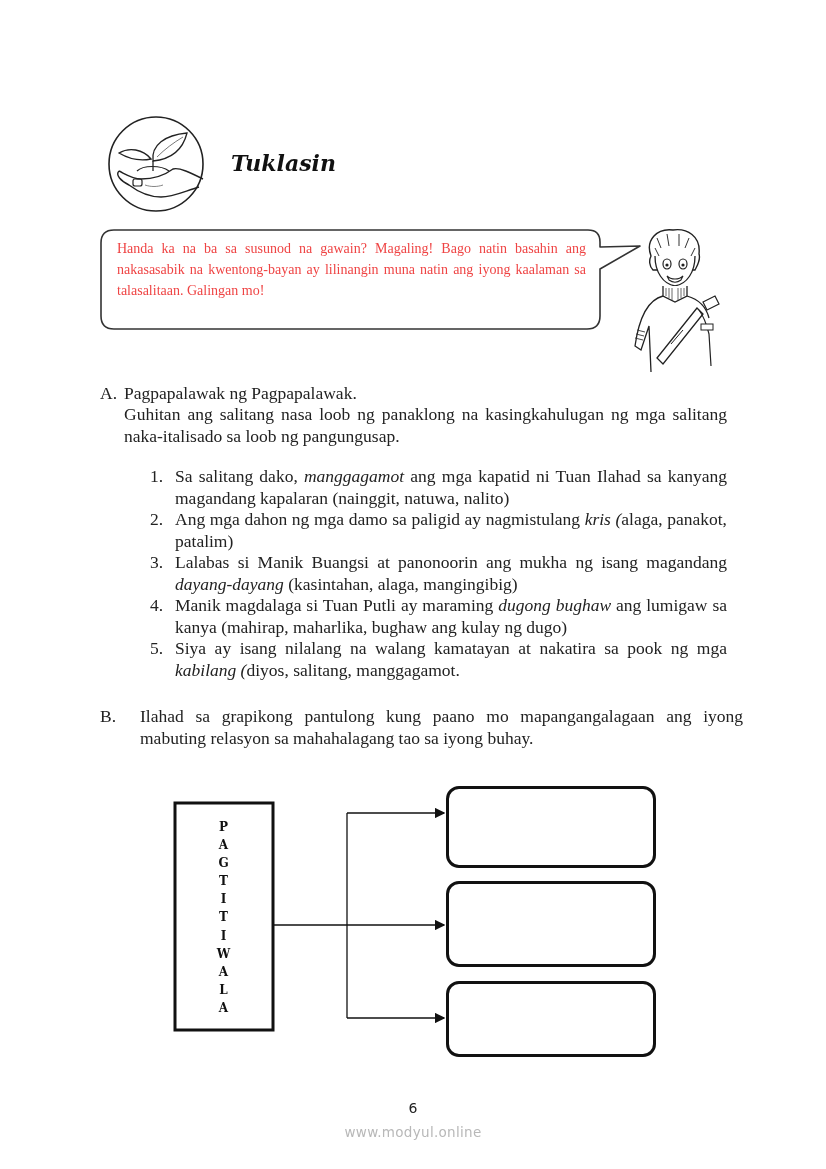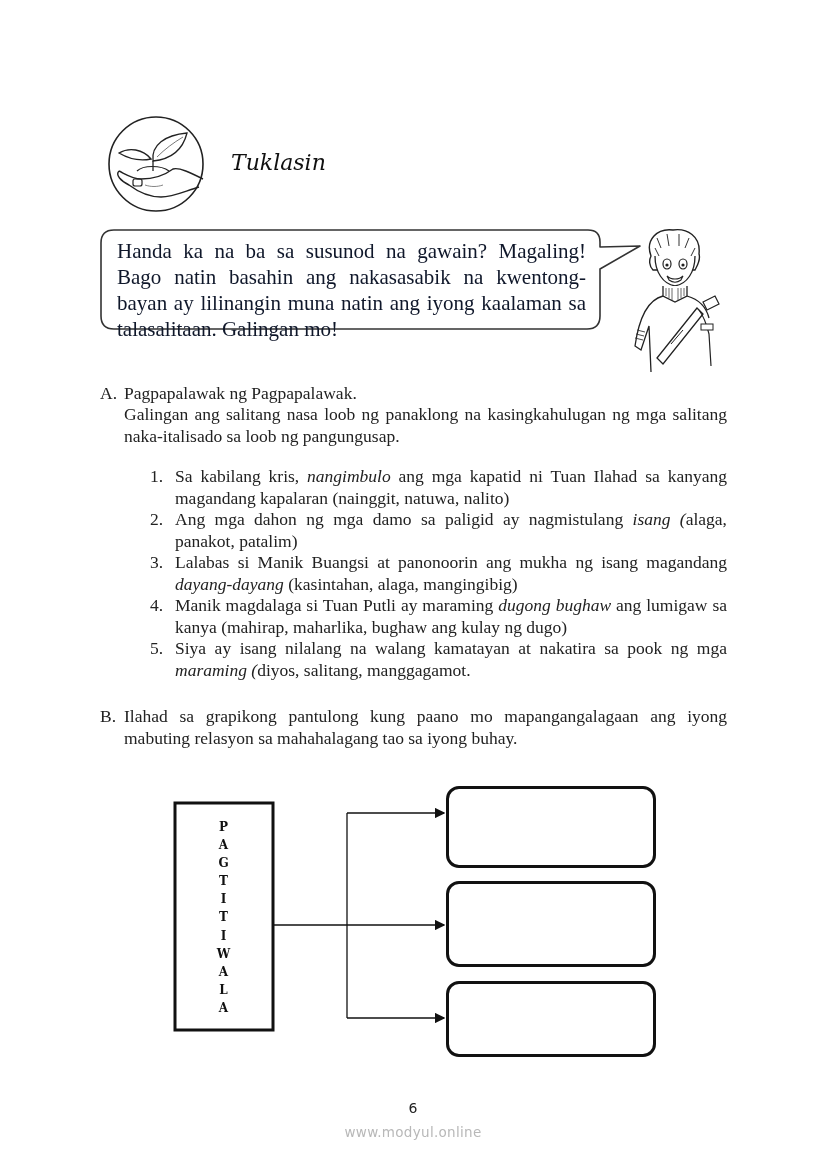--- a/index.html
+++ b/index.html
@@ -1,34 +1,34 @@
 <!DOCTYPE html>
 <html><head>
 <meta charset="utf-8">
 <style>
   html, body { margin:0; padding:0; background:#ffffff; }
   body { width:826px; height:1169px; position:relative; overflow:hidden;
          font-family:"DejaVu Serif", serif; color:#1a1a1a; }
   .abs { position:absolute; }
   .icon-circle { left:107px; top:115px; width:98px; height:98px; }
   .section-title { left:231px; top:150px; font-family:"DejaVu Serif", serif;
-                   font-weight:normal; font-style:italic; font-size:22px; color:#111; }
+                   font-weight:bold; font-style:italic; font-size:22px; color:#111; }
   .bubble { left:100px; top:229px; width:500px; height:100px; }
   .bubble-text { left:117px; top:238px; width:469px; font-family:"Liberation Serif", serif;
-                 font-size:21px; line-height:26px; text-align:justify; color:#0f172a; }
+                 font-size:14px; line-height:21px; text-align:justify; color:#ef4444; }
   .character { left:627px; top:226px; width:96px; height:146px; }
   .para { font-family:"Liberation Serif", serif; font-size:17.5px; line-height:21.5px; color:#222; }
   .secA-label { left:100px; top:383px; }
   .secA-title { left:124px; top:383px; }
   .secA-instr { left:124px; top:404px; width:603px; text-align:justify; }
   .list { left:146px; top:466px; width:581px; margin:0; padding:0; list-style:none; }
   .list li { position:relative; padding-left:29px; text-align:justify; margin-bottom:0px; }
   .list li .num { position:absolute; left:4px; top:0; }
   .secB-label { left:100px; top:706px; }
-  .secB-text { left:124px; top:706px; width:603px; text-align:justify; }
+  .secB-text { left:140px; top:706px; width:603px; text-align:justify; }
   .diagram { left:160px; top:780px; width:510px; height:280px; }
   .vword { left:175px; top:803px; width:97px; height:227px; }
   .vletter { display:block; text-align:center; font-family:"DejaVu Serif", serif;
              font-weight:bold; font-size:12px; line-height:18.1px; color:#111; }
   .page-num { left:0; top:1100px; width:826px; text-align:center;
               font-family:"DejaVu Sans", sans-serif; font-size:14px; color:#222; }
   .watermark { left:0; top:1124px; width:826px; text-align:center;
                font-family:"DejaVu Sans", sans-serif; font-size:13.5px; color:#b8b8b8; letter-spacing:0.3px; }
 </style>
 </head>
@@ -83,28 +83,28 @@
     <path d="M44 118 L56 104" stroke="#222" stroke-width="1"></path>
 
     <path d="M72 84 C78 92, 80 100, 82 108 L84 140" fill="none" stroke="#222" stroke-width="1.2"></path>
     <path d="M76 76 L88 70 L92 78 L80 84 Z" fill="#fff" stroke="#222" stroke-width="1.2"></path>
     <rect x="74" y="98" width="12" height="6" fill="#fff" stroke="#222" stroke-width="1"></rect>
   </svg>
 </div>
 
 <div class="abs para secA-label">A.</div>
 <div class="abs para secA-title">Pagpapalawak ng Pagpapalawak.</div>
-<div class="abs para secA-instr">Galingan ang salitang nasa loob ng panaklong na kasingkahulugan ng mga salitang naka-italisado sa loob ng pangungusap.</div>
+<div class="abs para secA-instr">Guhitan ang salitang nasa loob ng panaklong na kasingkahulugan ng mga salitang naka-italisado sa loob ng pangungusap.</div>
 
 <ol class="abs para list">
-  <li><span class="num">1.</span><span>Sa kabilang kris, </span><em>nangimbulo</em><span> ang mga kapatid ni Tuan Ilahad sa kanyang magandang kapalaran (nainggit, natuwa, nalito)</span></li>
-  <li><span class="num">2.</span><span>Ang mga dahon ng mga damo sa paligid ay nagmistulang </span><em>isang (</em><span>alaga, panakot, patalim)</span></li>
+  <li><span class="num">1.</span><span>Sa salitang dako, </span><em>manggagamot</em><span> ang mga kapatid ni Tuan Ilahad sa kanyang magandang kapalaran (nainggit, natuwa, nalito)</span></li>
+  <li><span class="num">2.</span><span>Ang mga dahon ng mga damo sa paligid ay nagmistulang </span><em>kris (</em><span>alaga, panakot, patalim)</span></li>
   <li><span class="num">3.</span><span>Lalabas si Manik Buangsi at panonoorin ang mukha ng isang magandang </span><em>dayang-dayang</em><span> (kasintahan, alaga, mangingibig)</span></li>
   <li><span class="num">4.</span><span>Manik magdalaga si Tuan Putli ay maraming </span><em>dugong bughaw</em><span> ang lumigaw sa kanya (mahirap, maharlika, bughaw ang kulay ng dugo)</span></li>
-  <li><span class="num">5.</span><span>Siya ay isang nilalang na walang kamatayan at nakatira sa pook ng mga </span><em>maraming (</em><span>diyos, salitang, manggagamot.</span></li>
+  <li><span class="num">5.</span><span>Siya ay isang nilalang na walang kamatayan at nakatira sa pook ng mga </span><em>kabilang (</em><span>diyos, salitang, manggagamot.</span></li>
 </ol>
 
 <div class="abs para secB-label">B.</div>
 <div class="abs para secB-text">Ilahad sa grapikong pantulong kung paano mo mapangangalagaan ang iyong mabuting relasyon sa mahahalagang tao sa iyong buhay.</div>
 
 <div class="abs diagram">
   <svg width="510" height="280" viewBox="0 0 510 280" style="position:absolute;left:0;top:0">
     <defs>
       <marker id="arrowhead" markerWidth="8" markerHeight="8" refX="7" refY="4" orient="auto">
         <path d="M0 0 L8 4 L0 8 Z" fill="#111"></path>

